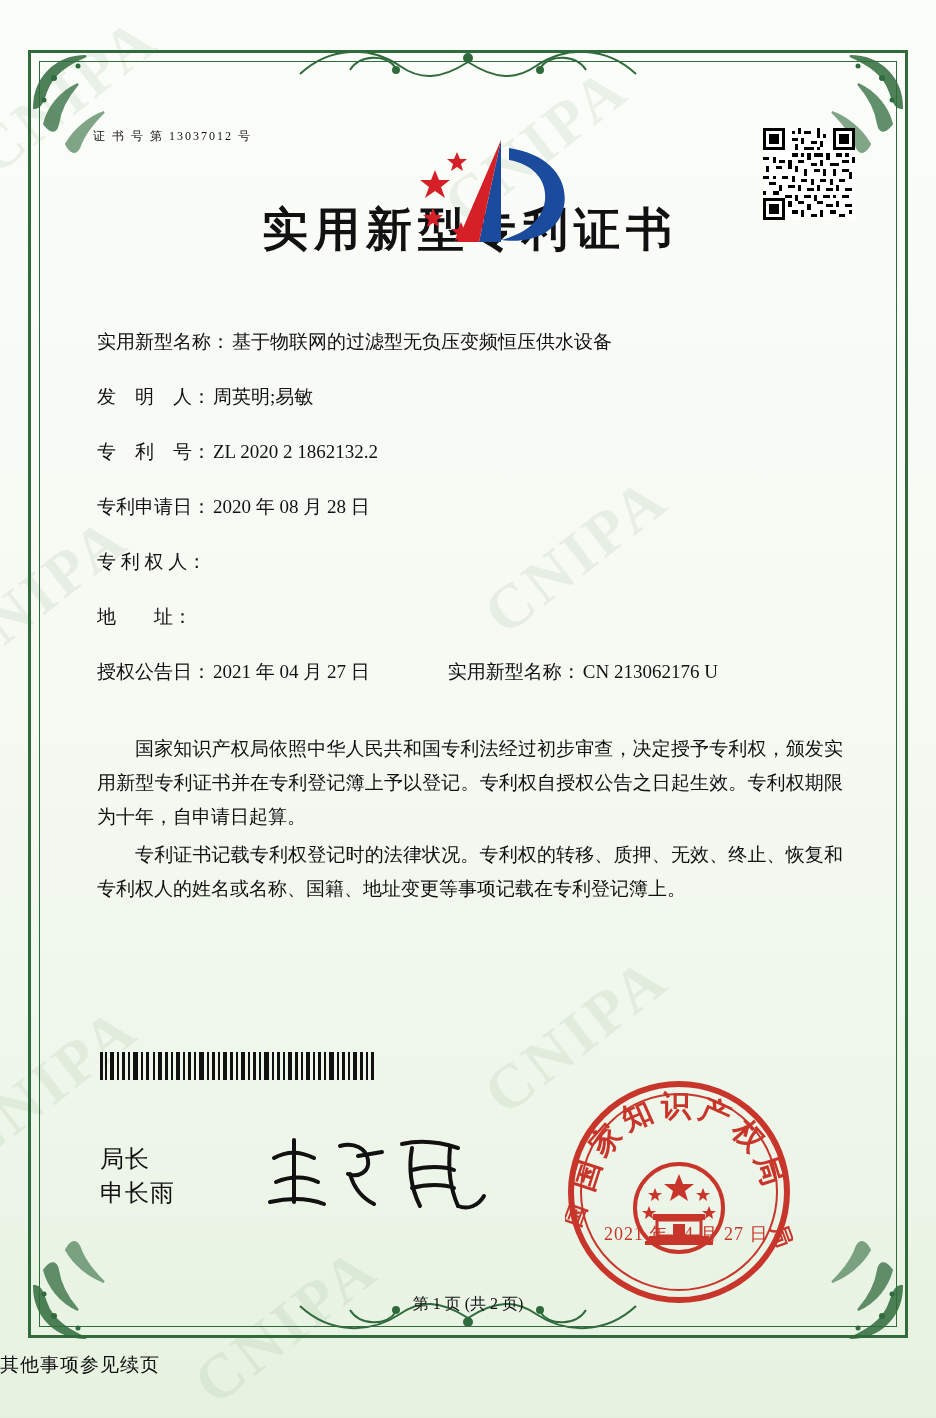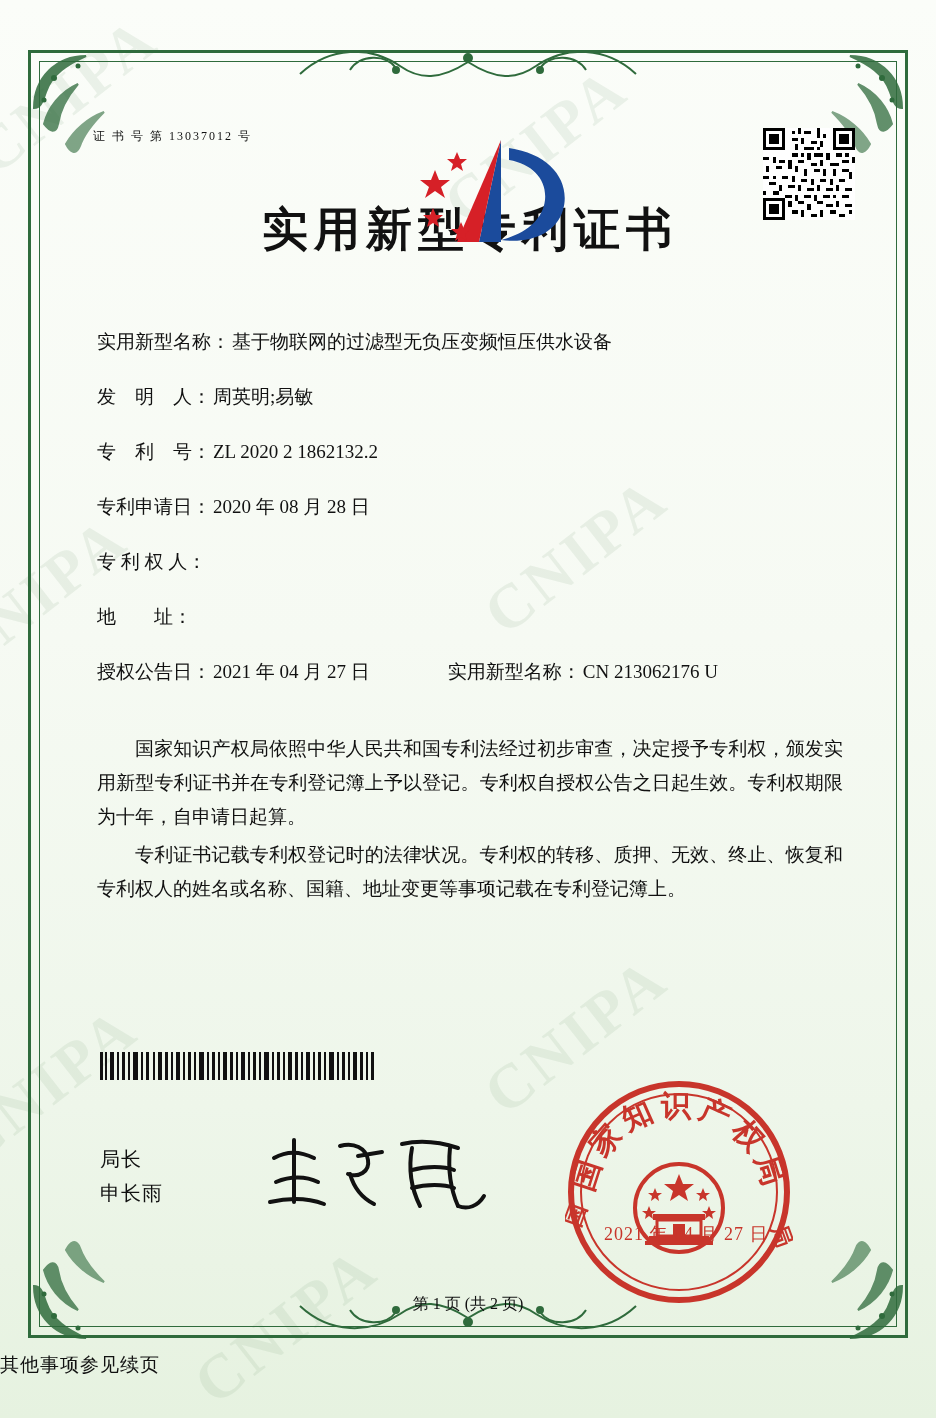--- a/index.html
+++ b/index.html
@@ -165,21 +165,21 @@
     top: 1052px;
     width: 276px;
     height: 28px;
   }
 
   
   .sig-block {
     position: absolute;
     left: 100px;
     top: 1142px;
-    font-size: 20px;
+    font-size: 24px;
     line-height: 34px;
     color: #111;
     letter-spacing: 1px;
   }
   .handwriting {
     position: absolute;
     left: 262px;
     top: 1128px;
     width: 240px;
     height: 90px;

